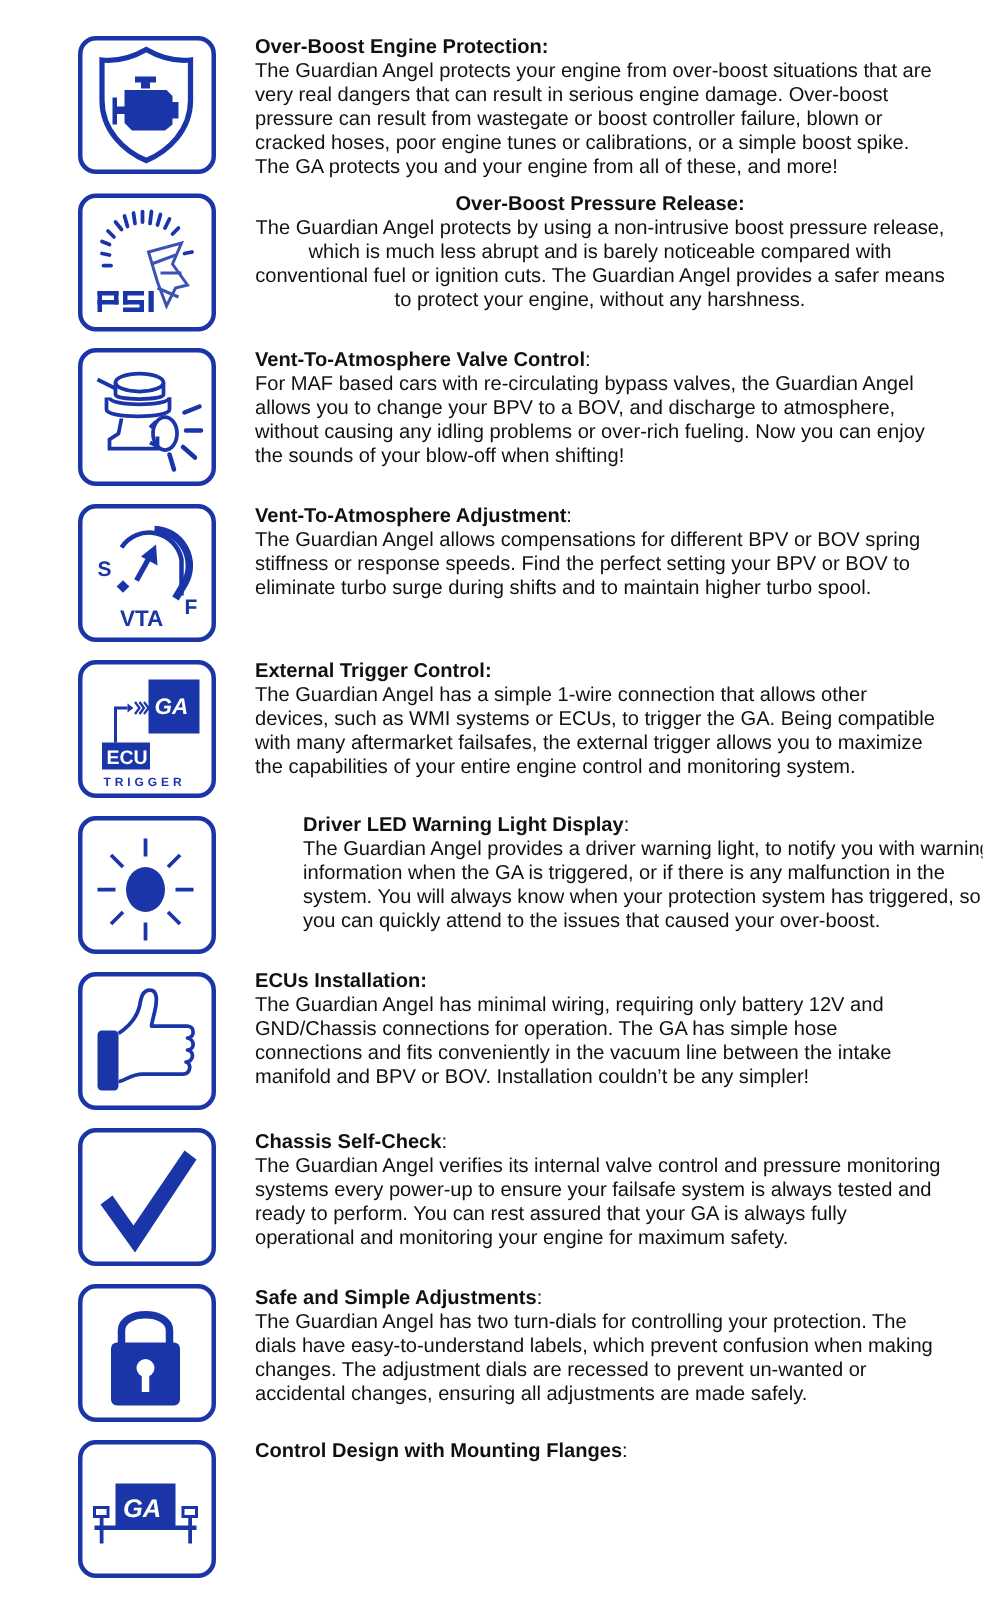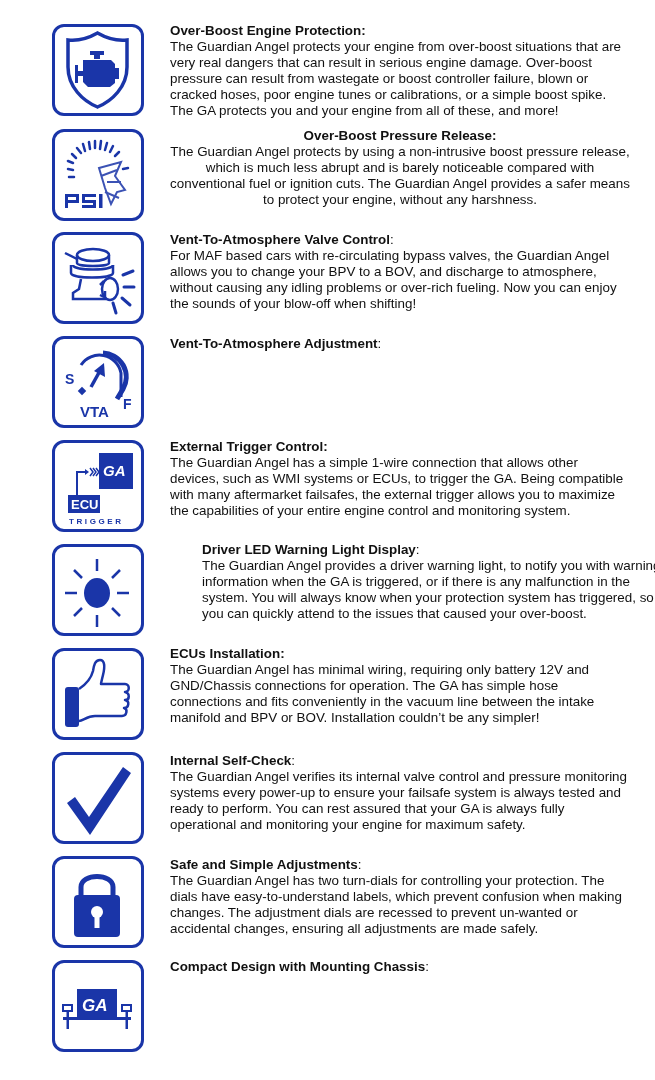--- a/index.html
+++ b/index.html
@@ -118,20 +118,21 @@
       <line x1="36" y1="48" x2="46" y2="30" stroke="#1a35a8" stroke-width="3.5"></line>
       <polygon points="49,24 50,38 39,32" fill="#1a35a8"></polygon>
       <rect x="24" y="49" width="6" height="6" fill="#1a35a8" transform="rotate(45 27 52)"></rect>
       <text x="10" y="45" font-family="Liberation Sans, sans-serif" font-weight="bold" font-size="14" fill="#1a35a8">S</text>
       <text x="68" y="70" font-family="Liberation Sans, sans-serif" font-weight="bold" font-size="14" fill="#1a35a8">F</text>
       <text x="25" y="78" font-family="Liberation Sans, sans-serif" font-weight="bold" font-size="15" fill="#1a35a8">VTA</text>
     </svg>
   </div>
   <div class="text" style="top:0px;">
     <span class="title">Vent-To-Atmosphere Adjustment</span><span class="colon-plain">:</span>
+    <span class="body-text">The Guardian Angel allows compensations for different BPV or BOV spring stiffness or response speeds.  Find the perfect setting your BPV or BOV to eliminate turbo surge during shifts and to maintain higher turbo spool.</span>
   </div>
 </div>
 
 <div class="feature" style="top:440px;">
   <div class="icon-box">
     <svg viewBox="0 0 85 85">
       <rect x="44" y="10" width="34" height="36" fill="#1a35a8"></rect>
       <text x="48" y="33" font-family="Liberation Sans, sans-serif" font-weight="bold" font-style="italic" font-size="15" fill="#fff">GA</text>
       <path d="M22 52 L22 29 L30 29" fill="none" stroke="#1a35a8" stroke-width="2"></path>
       <polygon points="30,26 34,29 30,32" fill="#1a35a8"></polygon>
@@ -182,21 +183,21 @@
   </div>
 </div>
 
 <div class="feature" style="top:752px;">
   <div class="icon-box">
     <svg viewBox="0 0 85 85">
       <path d="M12 48 L20 42 L34 62 L68 12 L76 18 L35 80 Z" fill="#1a35a8"></path>
     </svg>
   </div>
   <div class="text" style="top:1px;">
-    <span class="title">Internal Self-Check</span><span class="colon-plain">:</span>
+    <span class="title">Chassis Self-Check</span><span class="colon-plain">:</span>
     <span class="body-text">The Guardian Angel verifies its internal valve control and pressure monitoring systems every power-up to ensure your failsafe system is always tested and ready to perform.  You can rest assured that your GA is always fully operational and monitoring your engine for maximum safety.</span>
   </div>
 </div>
 
 <div class="feature" style="top:856px;">
   <div class="icon-box">
     <svg viewBox="0 0 85 85">
       <path d="M26 38 L26 28 C26 14 58 14 58 28 L58 38" fill="none" stroke="#1a35a8" stroke-width="5"></path>
       <rect x="19" y="36" width="46" height="42" rx="4" fill="#1a35a8"></rect>
       <circle cx="42" cy="53" r="6" fill="#fff"></circle>
@@ -215,15 +216,15 @@
       <rect x="22" y="26" width="40" height="30" fill="#1a35a8"></rect>
       <text x="27" y="48" font-family="Liberation Sans, sans-serif" font-weight="bold" font-style="italic" font-size="17" fill="#fff">GA</text>
       <rect x="8" y="54" width="68" height="3" fill="#1a35a8"></rect>
       <rect x="8" y="42" width="9" height="6" fill="none" stroke="#1a35a8" stroke-width="2"></rect>
       <rect x="67" y="42" width="9" height="6" fill="none" stroke="#1a35a8" stroke-width="2"></rect>
       <rect x="11.5" y="48" width="2.5" height="18" fill="#1a35a8"></rect>
       <rect x="70.5" y="48" width="2.5" height="18" fill="#1a35a8"></rect>
     </svg>
   </div>
   <div class="text" style="top:-1px;">
-    <span class="title">Compact Design with Mounting Chassis</span><span class="colon-plain">:</span>
+    <span class="title">Control Design with Mounting Flanges</span><span class="colon-plain">:</span>
   </div>
 </div>
 
 </body></html>

